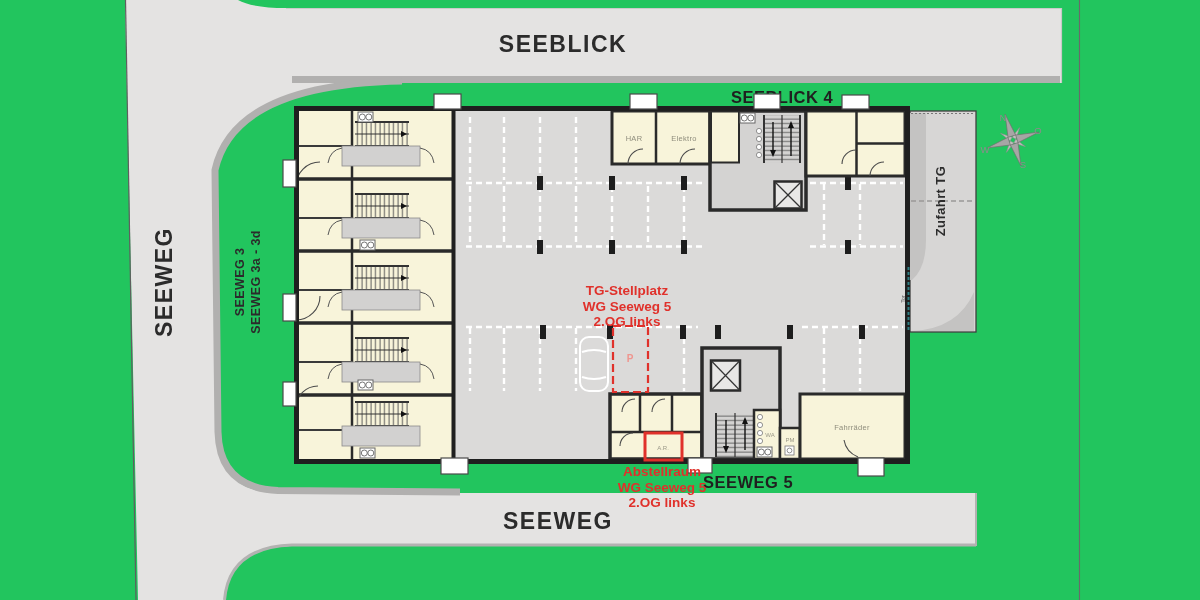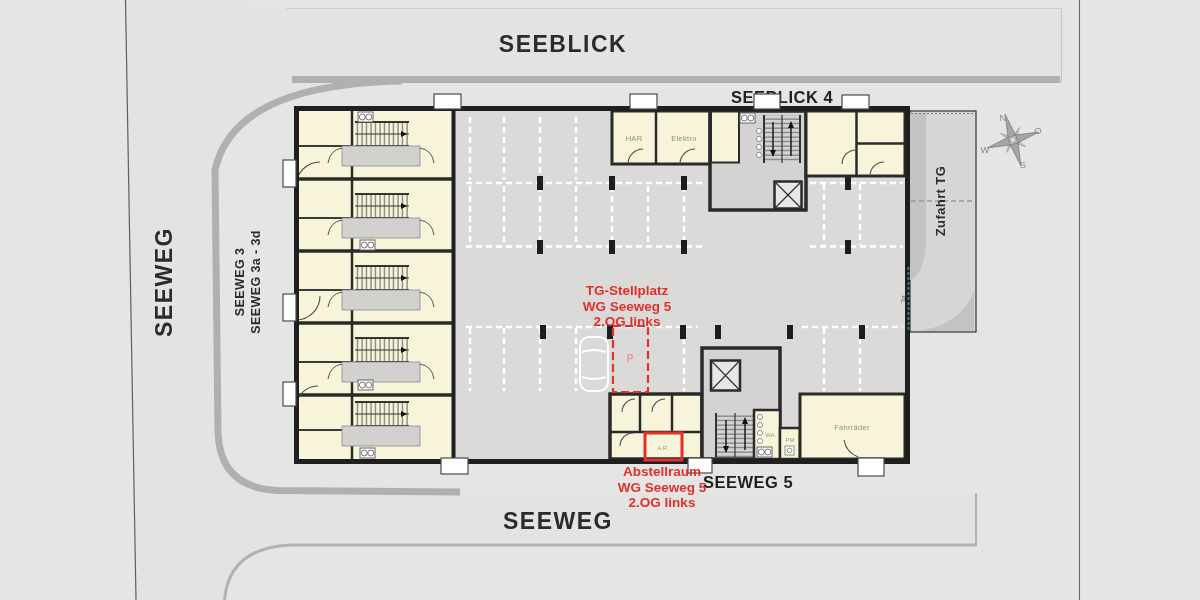--- a/index.html
+++ b/index.html
@@ -1,16 +1,16 @@
 <!DOCTYPE html>
 <html><head>
 <meta charset="utf-8">
 <style>
   html,body{margin:0;padding:0;background:#ffffff;}
-  #stage{position:relative;width:1200px;height:600px;background:#e5e5e5;overflow:hidden;
+  #stage{position:relative;width:1200px;height:600px;background:#22c55e;overflow:hidden;
          font-family:"Liberation Sans", sans-serif;}
   svg{position:absolute;left:0;top:0;}
   text{font-family:"Liberation Sans", sans-serif;}
   .street-big{font-size:23px;font-weight:bold;fill:#2b2b2b;letter-spacing:1.5px;}
   .addr{font-size:16.5px;font-weight:bold;fill:#1f1f1f;letter-spacing:.5px;}
   .addr-sm{font-size:12.5px;font-weight:bold;fill:#2b2b2b;letter-spacing:.4px;}
   .ramp-lbl{font-size:13px;font-weight:bold;fill:#2c2c2c;letter-spacing:.4px;}
   .room-lbl{font-size:7.5px;fill:#8f8d7d;letter-spacing:.3px;}
   .tiny-lbl{font-size:6px;fill:#9a9888;}
   .red-lbl{font-size:13.5px;font-weight:bold;fill:#e0312b;}

